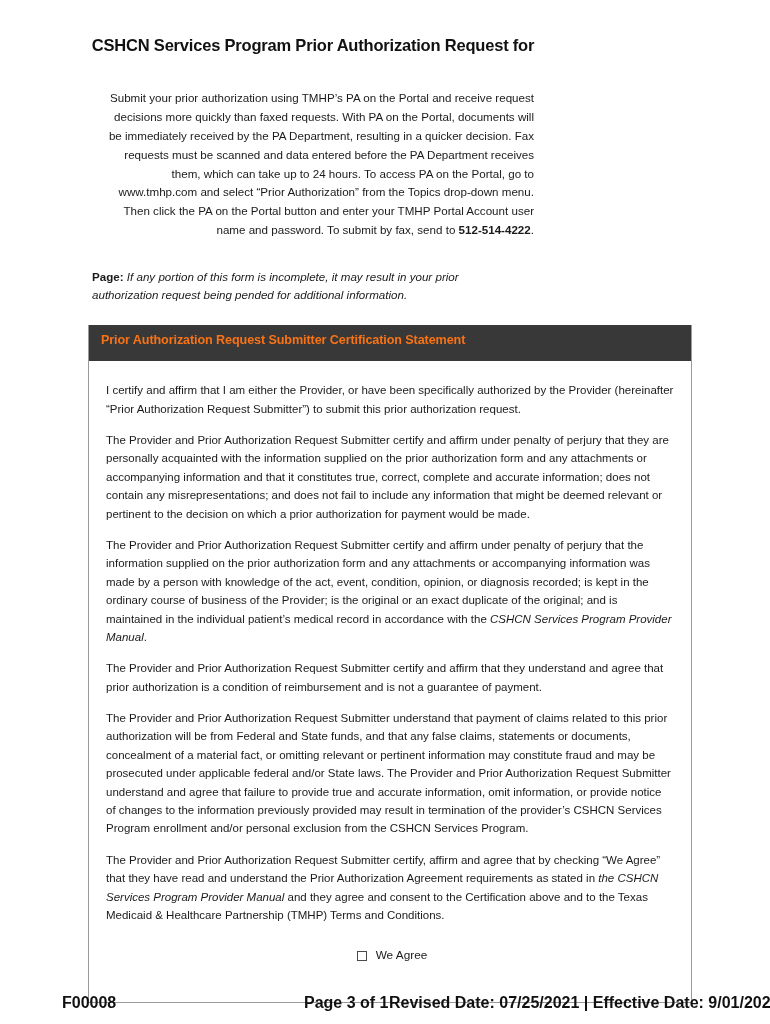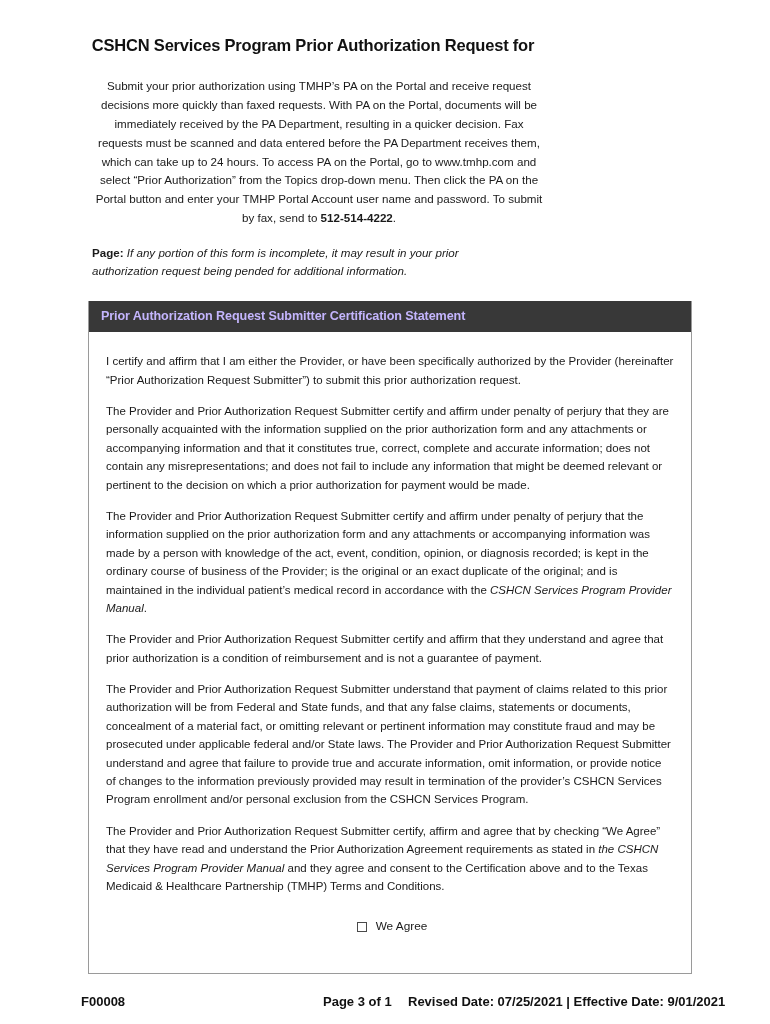--- a/index.html
+++ b/index.html
@@ -33,28 +33,28 @@
     line-height: 1.42;
     letter-spacing: -0.2px;
     color: #111;
   }
   .doc-title .line {
     display: block;
   }
 
   
   .intro {
-    margin: 0;
+    margin: 12px;
     padding-top: 20px;
     padding-left: 14px;
     padding-right: 2px;
     font-size: 11.6px;
     line-height: 1.62;
     color: #1a1a1a;
-    text-align: center;
+    text-align: right;
   }
   .intro b { font-weight: bold; }
 
   .note {
     margin: 0;
     padding-top: 16px;
     padding-left: 14px;
     padding-right: 20px;
     font-size: 11.6px;
     line-height: 1.62;
@@ -73,25 +73,25 @@
     margin-left: 10px;
     margin-right: 0px;
     border: 1px solid #9a9a9a;
     border-top: none;
     background: #ffffff;
     width: 604px;
     box-sizing: border-box;
   }
   .cert-header {
     background: #383838;
-    color: #c4b5fd;
+    color: #f97316;
     font-weight: bold;
     font-size: 12.6px;
     letter-spacing: -0.1px;
-    padding: 8px 0 9px 12px;
+    padding: 8px 0 14px 12px;
   }
   .cert-body {
     padding: 20px 17px 10px 17px;
   }
   .cert-body p {
     margin: 0 0 13px 0;
     font-size: 11.5px;
     line-height: 1.6;
     color: #1a1a1a;
   }
@@ -124,23 +124,23 @@
     line-height: 1;
     color: #1a1a1a;
   }
 
   
   .footer {
     position: absolute;
     left: 0;
     right: 0;
     bottom: 16px;
-    padding: 0 71px;
-    box-sizing: border-box;
-    font-size: 13px;
+    padding: 0 52px;
+    box-sizing: border-box;
+    font-size: 16px;
     font-weight: bold;
     color: #111;
   }
   .footer-inner {
     position: relative;
     width: 100%;
     height: 14px;
   }
   .footer-left {
     position: absolute;

